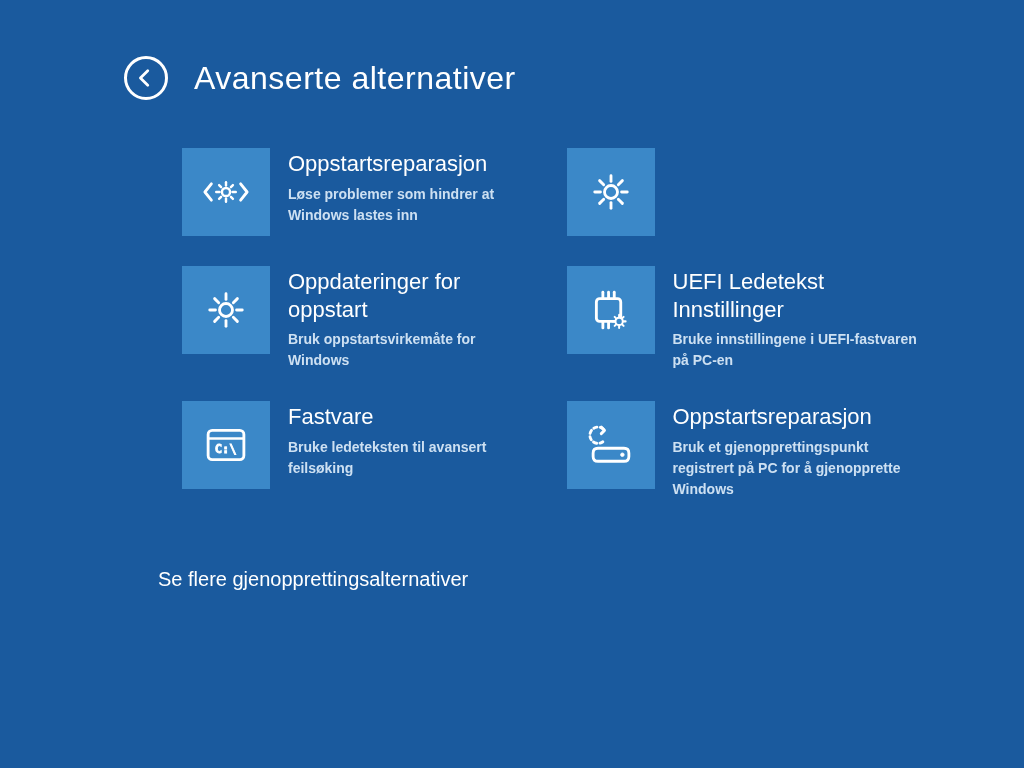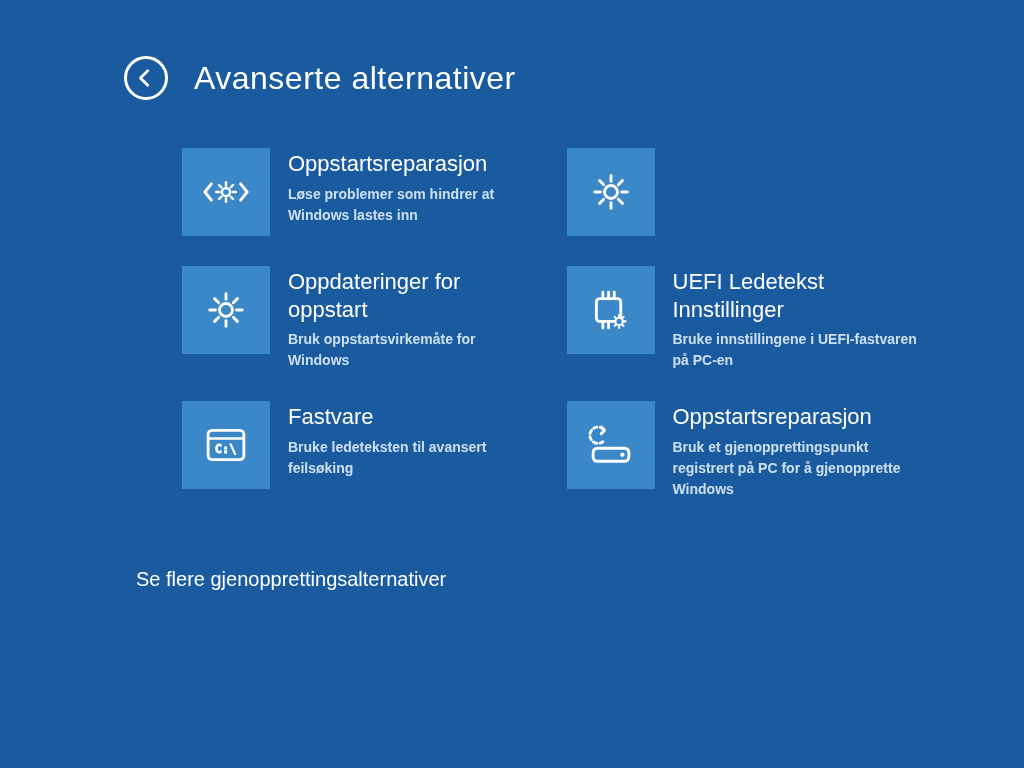--- a/index.html
+++ b/index.html
@@ -87,21 +87,21 @@
     margin-bottom: 6px;
     line-height: 1.25;
   }
   .tile-desc {
     font-size: 14px;
     font-weight: 700;
     color: #cde0f2;
     line-height: 1.5;
   }
   .more-link {
-    margin-left: 76px;
+    margin-left: 98px;
     margin-top: 68px;
     font-size: 20px;
     font-weight: 400;
     cursor: pointer;
   }
 </style>
 </head>
 <body>
 
 <div class="screen">

